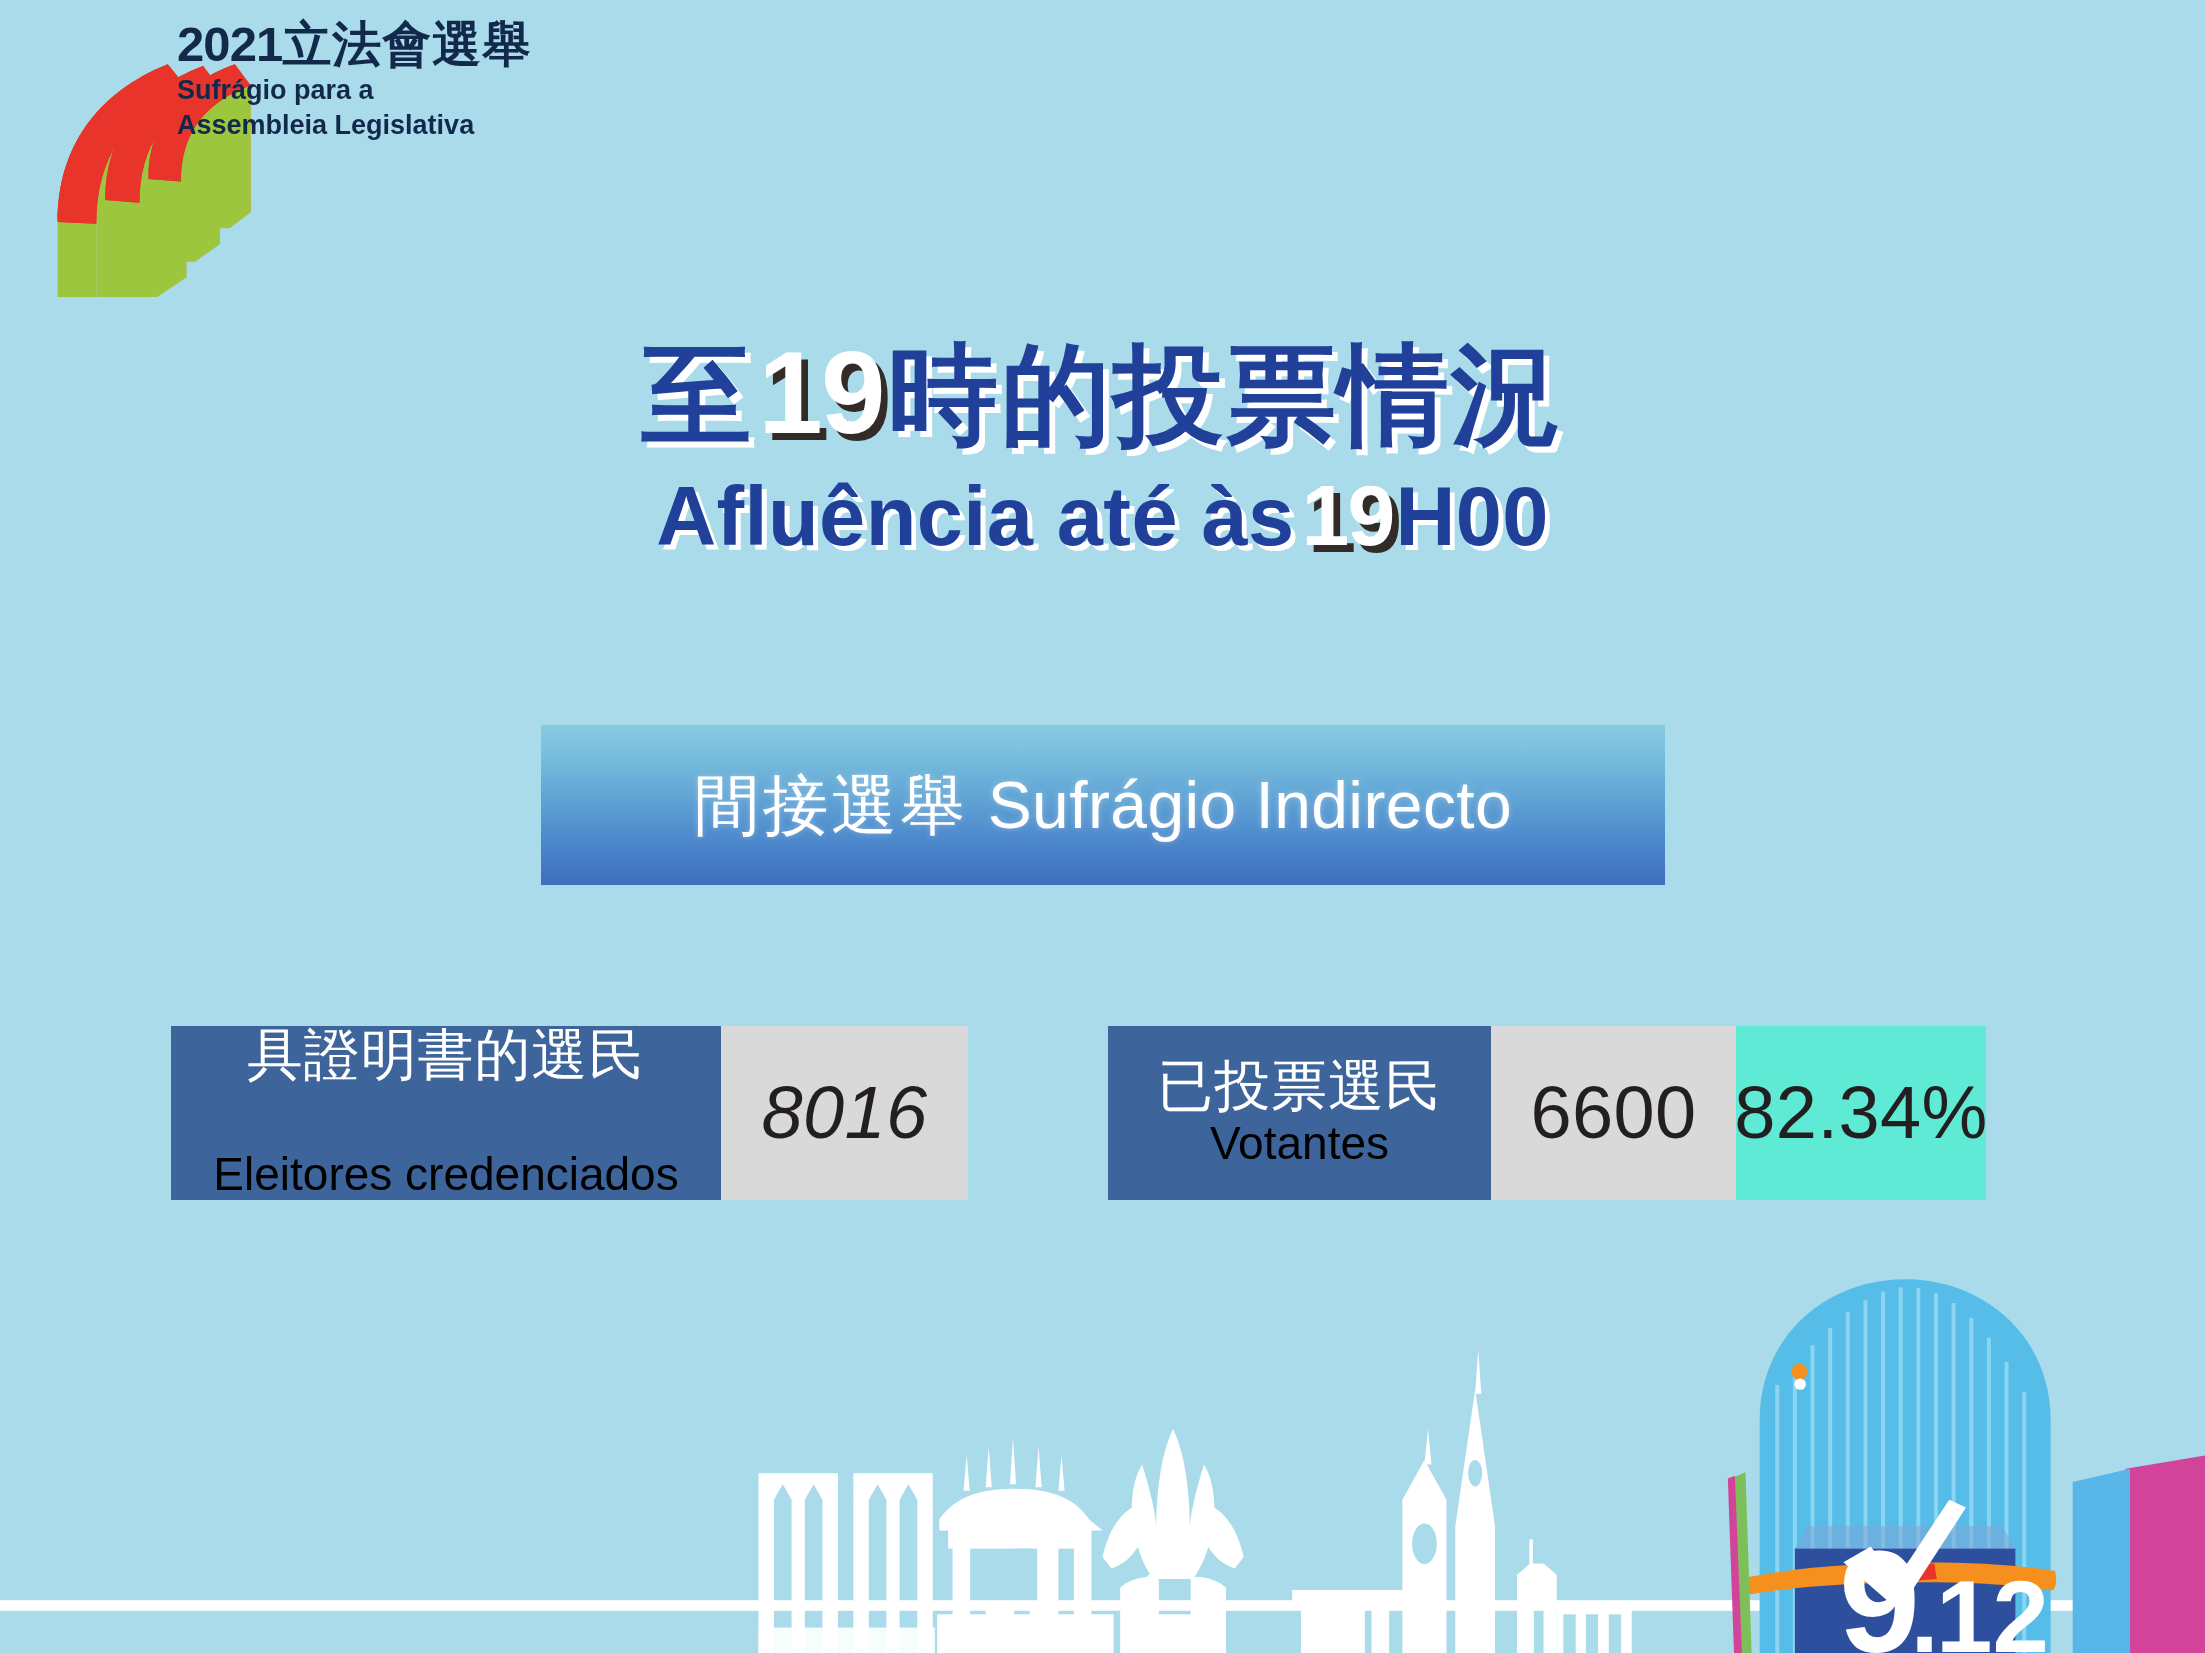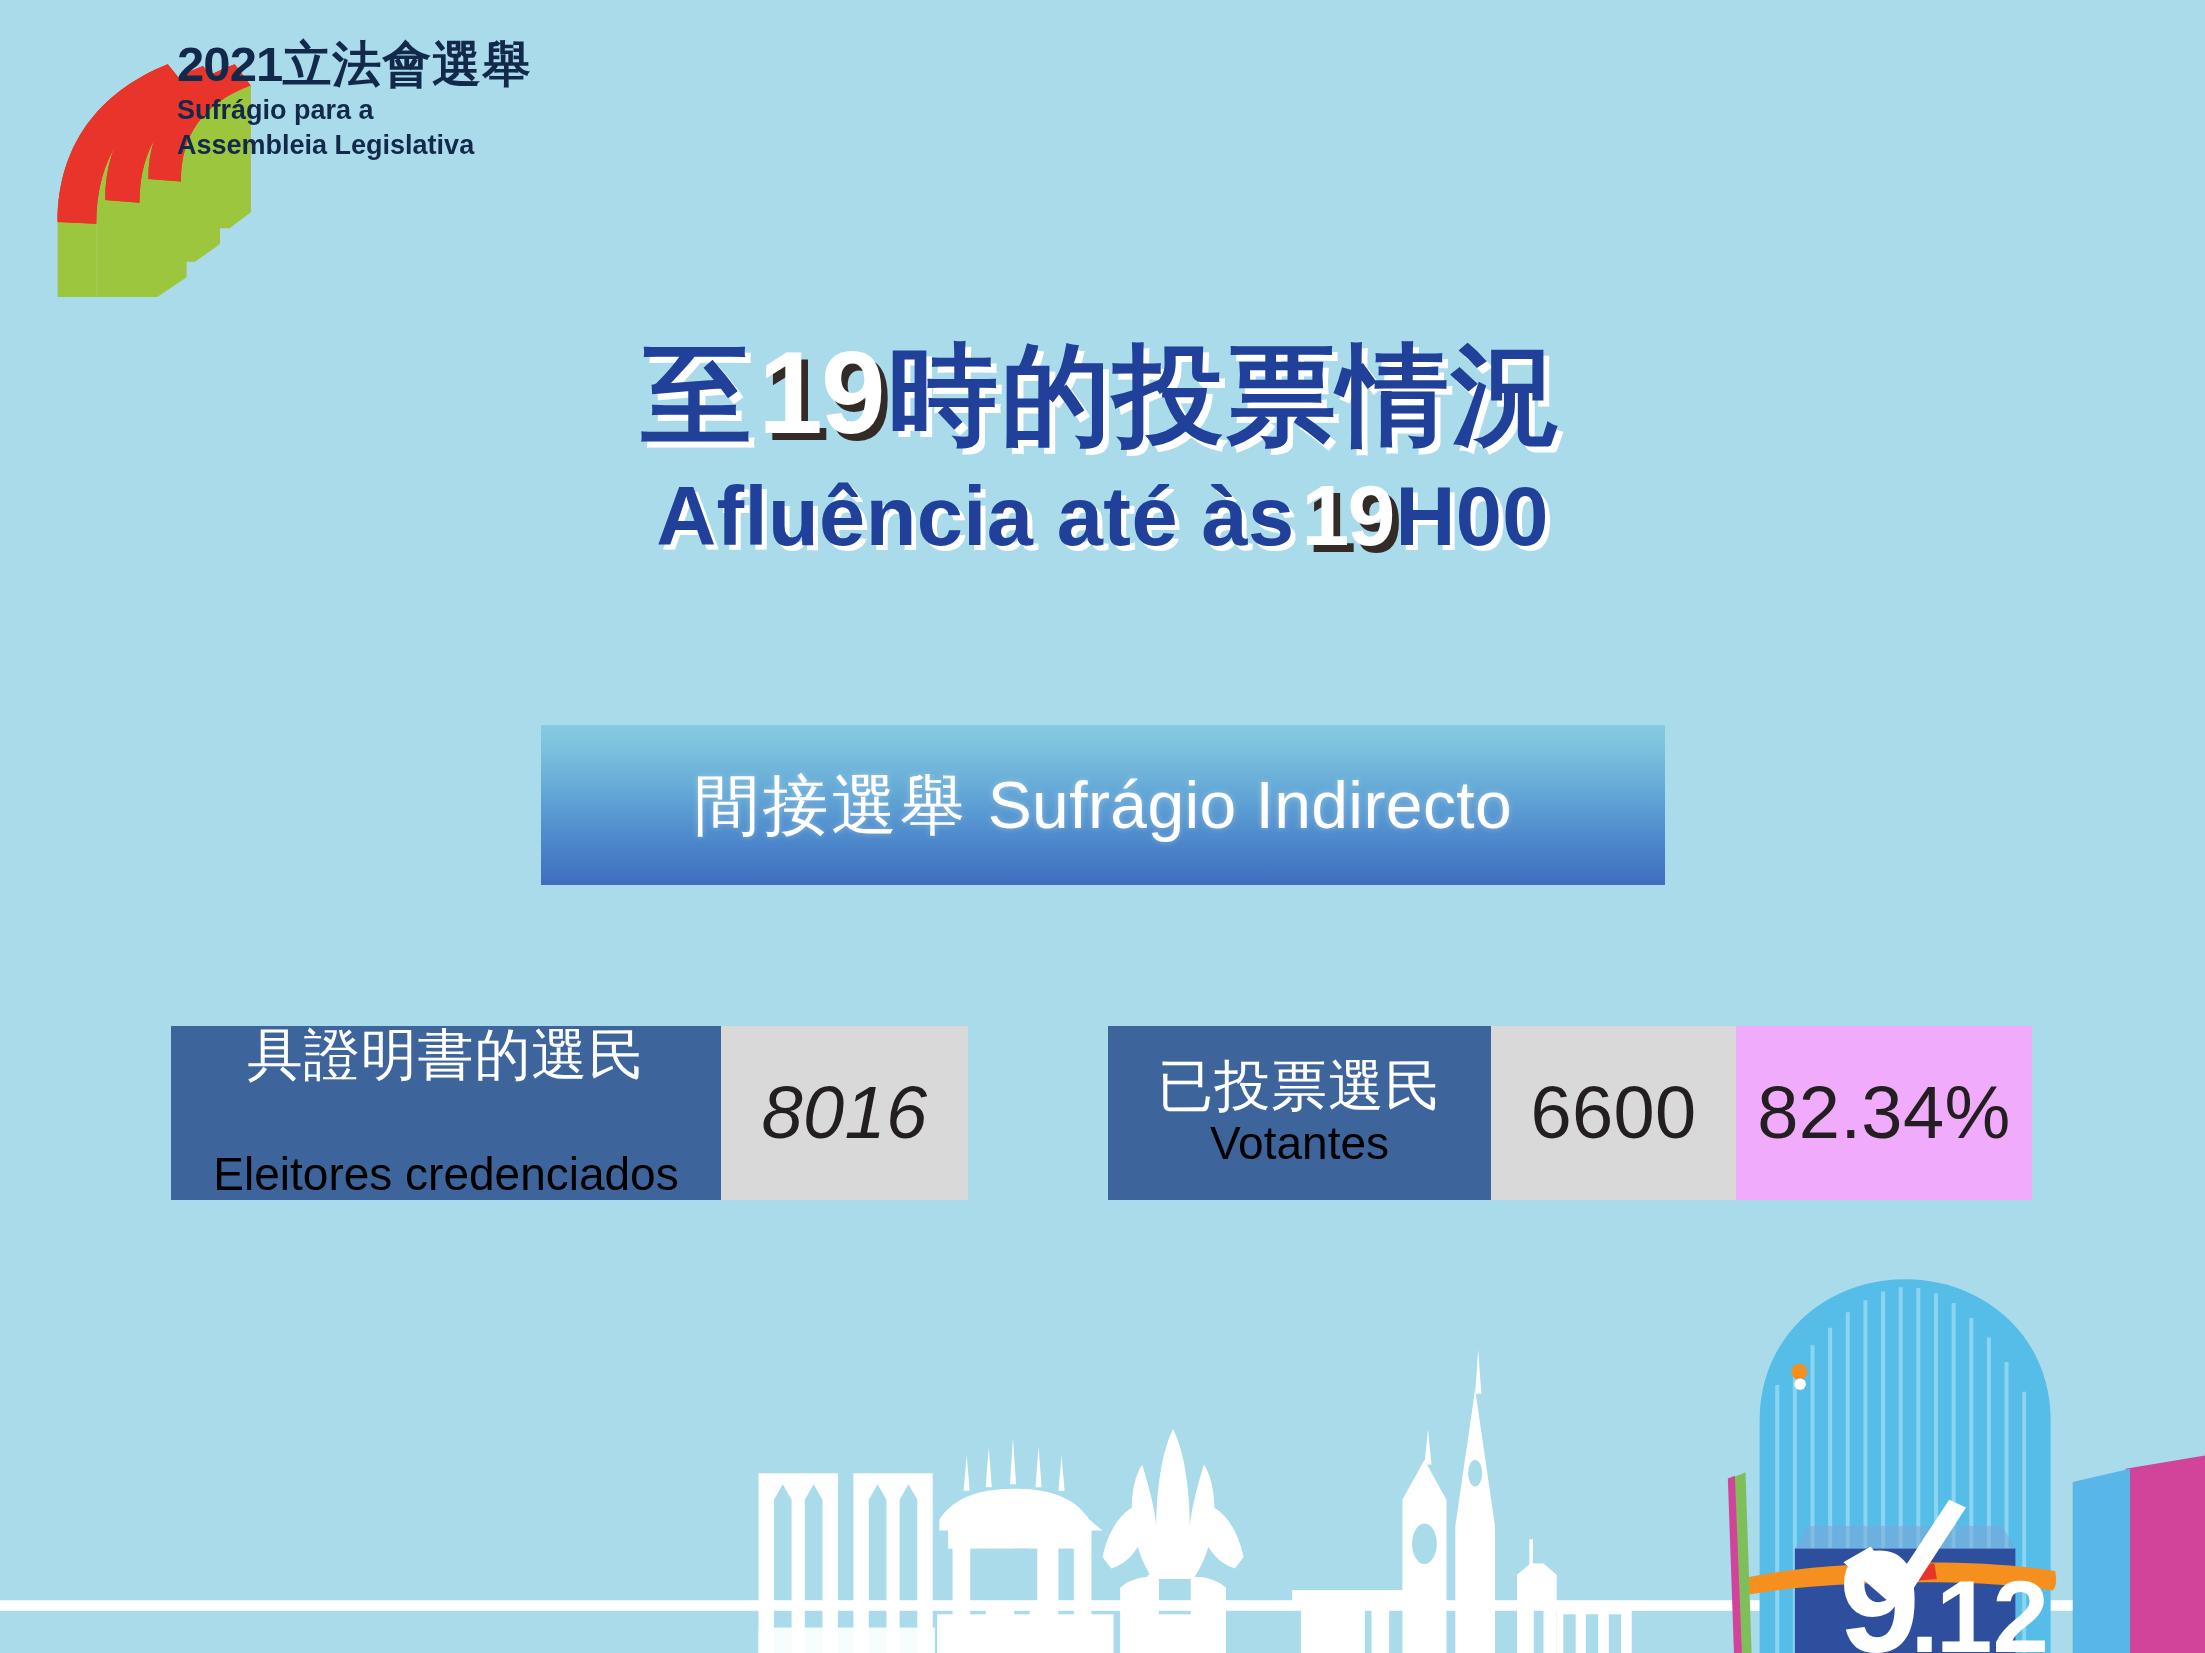--- a/index.html
+++ b/index.html
@@ -23,21 +23,21 @@
     position: absolute;
     left: 31px;
     top: 15.4px;
     width: 441px;
     height: 282px;
   }
   #logo .logo-svg { position: absolute; left: 0; top: 0; }
   #logo .logo-wordmark {
     position: absolute;
     left: 146px;
-    top: 24px;
+    top: 4px;
     width: 291px;
   }
   .logo-cn {
     font-size: 49px;
     font-weight: 700;
     color: #13294b;
     letter-spacing: 0.9px;
     line-height: 1.05;
     white-space: nowrap;
   }
@@ -159,25 +159,25 @@
   .cell-value {
     background: #d9d9d9;
     display: flex;
     align-items: center;
     justify-content: center;
   }
   #stat-credenciados .cell-value { width: 247px; font-style: italic; }
   #stat-votantes     .cell-value { width: 245px; }
 
   .cell-pct {
-    background: #f0abfc;
+    background: #5eead4;
     display: flex;
     align-items: center;
     justify-content: center;
-    width: 296px;
+    width: 250px;
   }
   .num {
     color: #231f20;
     font-size: 74px;
     font-weight: 400;
     line-height: 1;
     white-space: nowrap;
     letter-spacing: 0.4px;
   }
 

